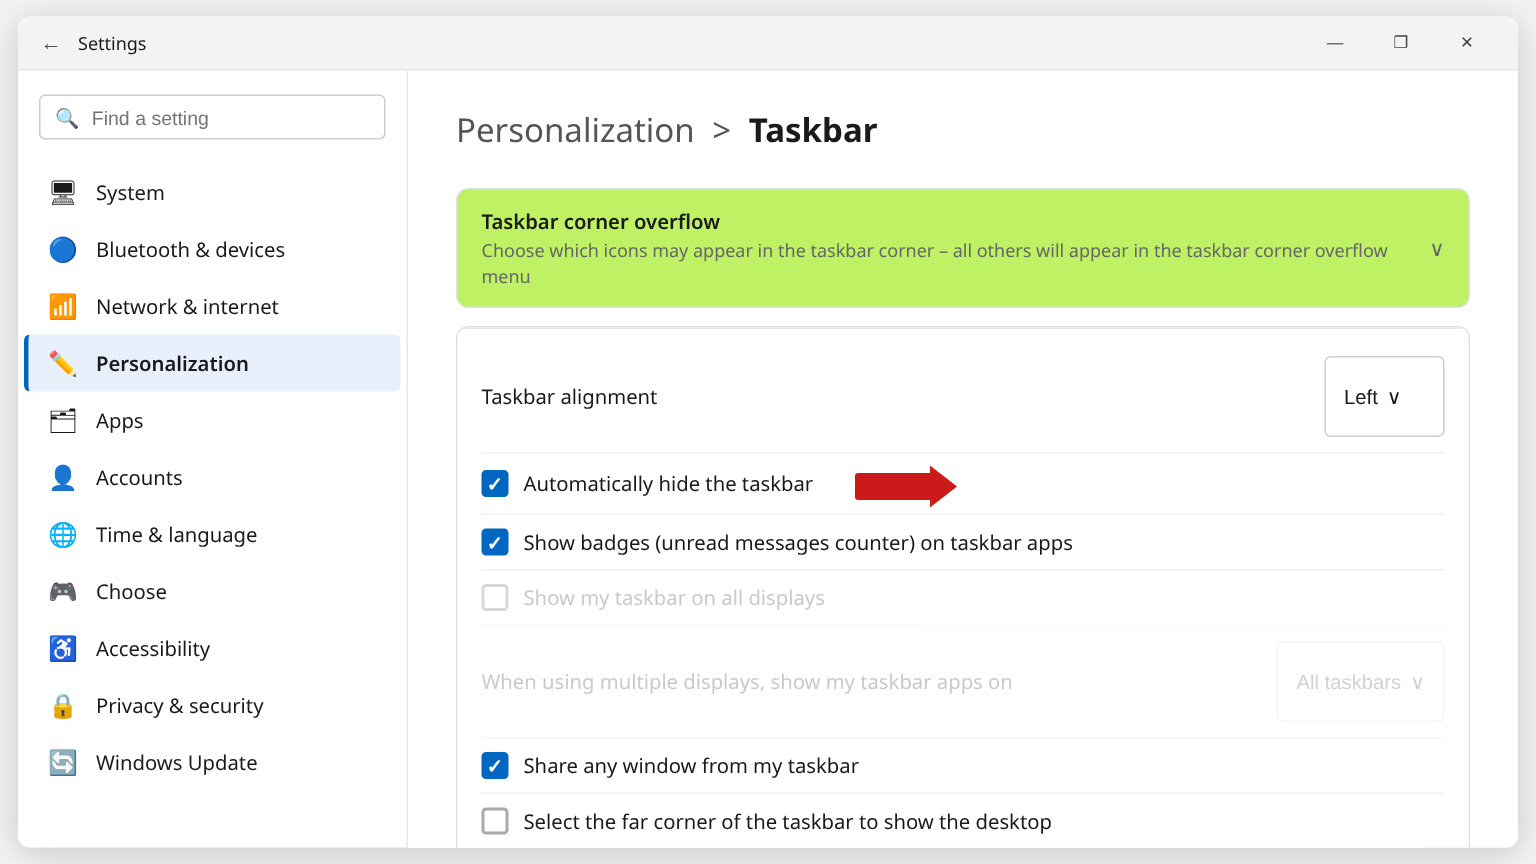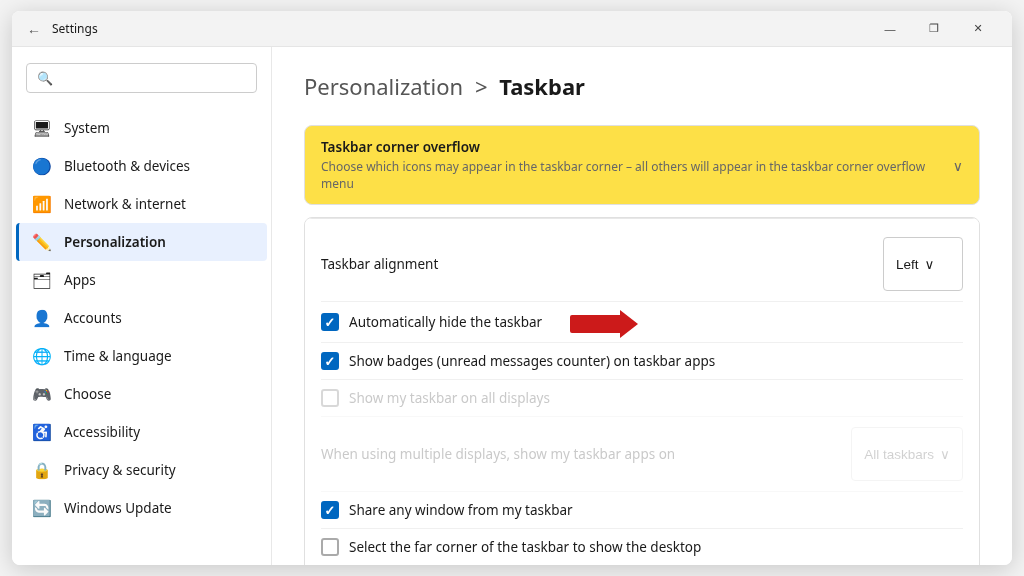--- a/index.html
+++ b/index.html
@@ -148,21 +148,21 @@
       color: #555;
     }
     .breadcrumb .current {
       font-weight: 700;
     }
     .section {
       border: 1px solid #e0e0e0;
       border-radius: 8px;
       margin-bottom: 12px;
       overflow: hidden;
-      background: #fde047;
+      background: #bef264;
     }
     .section-header {
       display: flex;
       justify-content: space-between;
       align-items: center;
       padding: 12px 16px;
       cursor: pointer;
     }
     .section-title { font-size: 13.5px; font-weight: 600; color: #1a1a1a; }
     .section-desc { font-size: 12px; color: #666; margin-top: 2px; }
@@ -266,20 +266,21 @@
       <button class="titlebar-btn">❐</button>
       <button class="titlebar-btn close">✕</button>
     </div>
   </div>
 
   <div class="content">
 
     <div class="sidebar">
       <div class="search-box">
         <span class="search-icon">🔍</span>
+        <input type="text" placeholder="Find a setting" style="">
       </div>
 
       <div class="nav-item">
         <span class="nav-icon">🖥</span>
         <span>System</span>
       </div>
       <div class="nav-item">
         <span class="nav-icon">🔵</span>
         <span>Bluetooth &amp; devices</span>
       </div>

